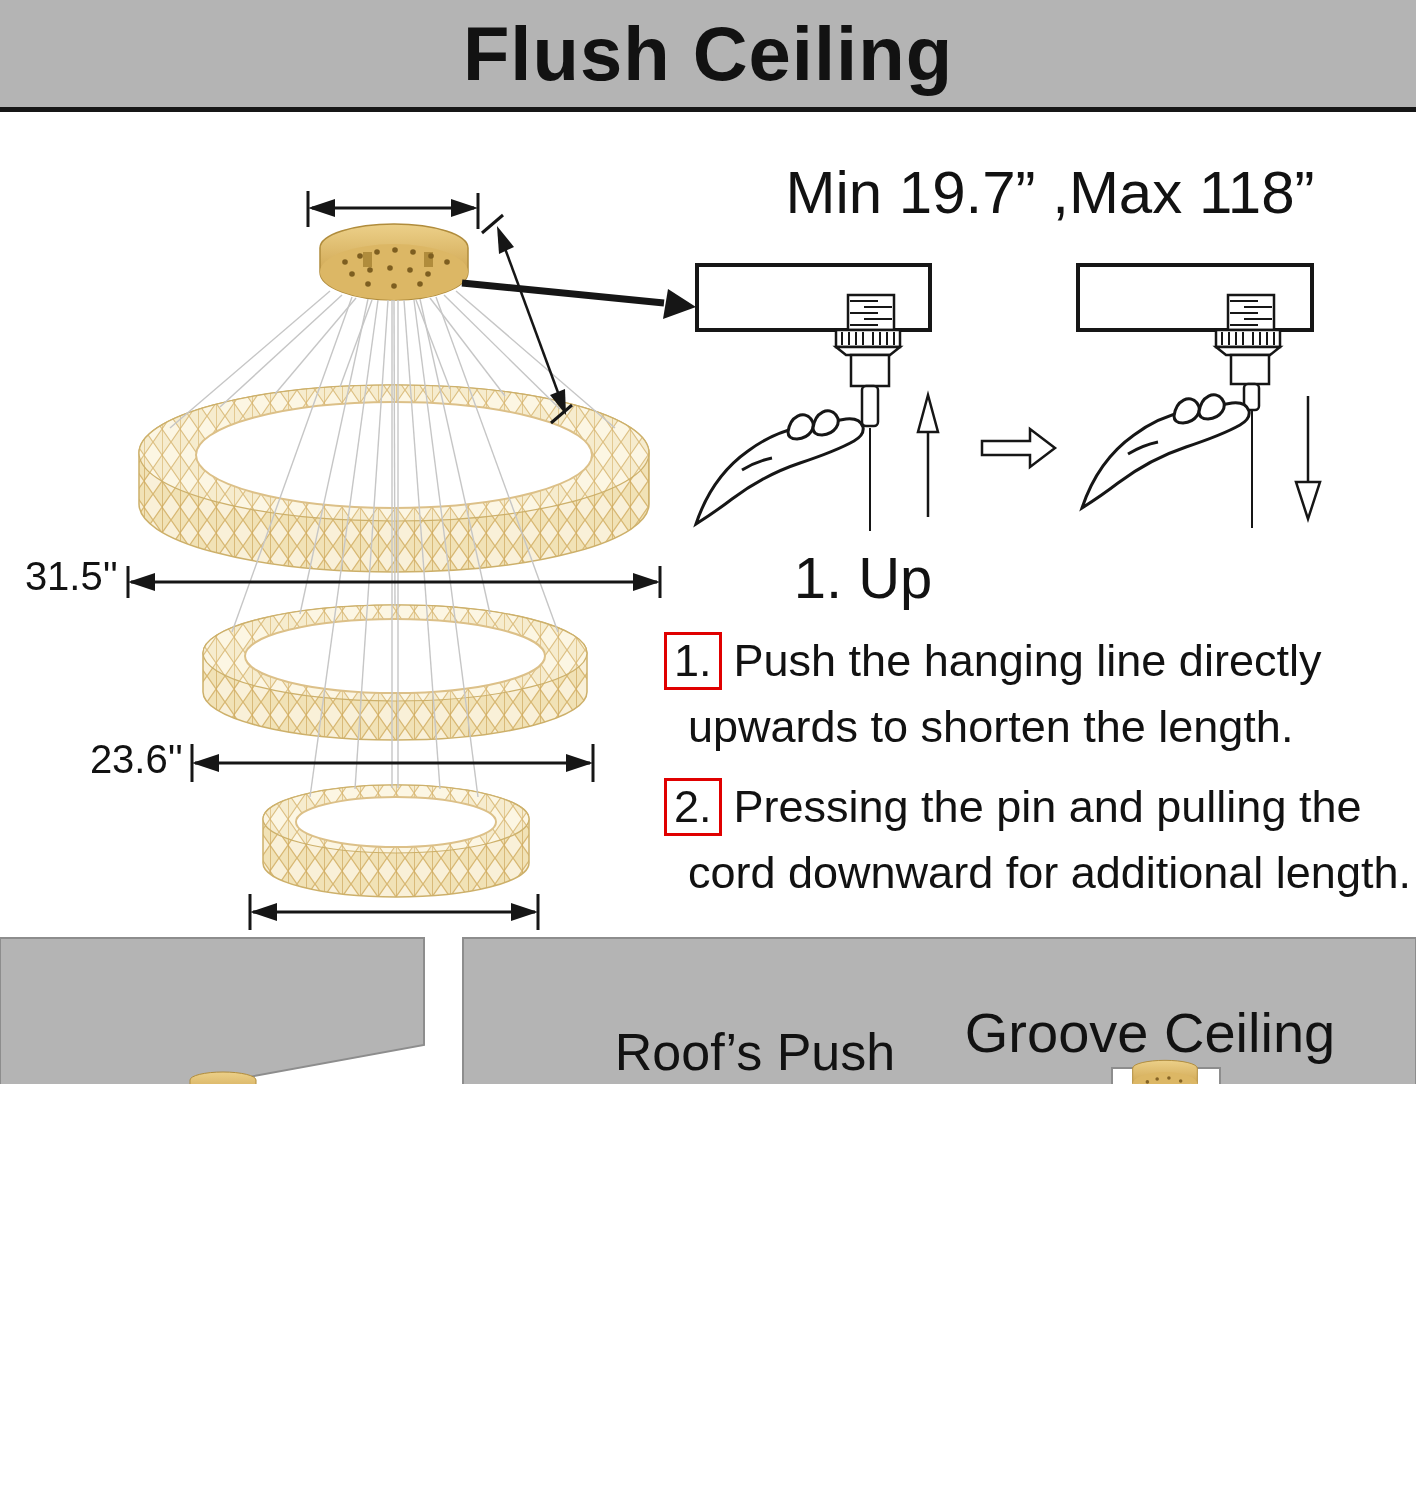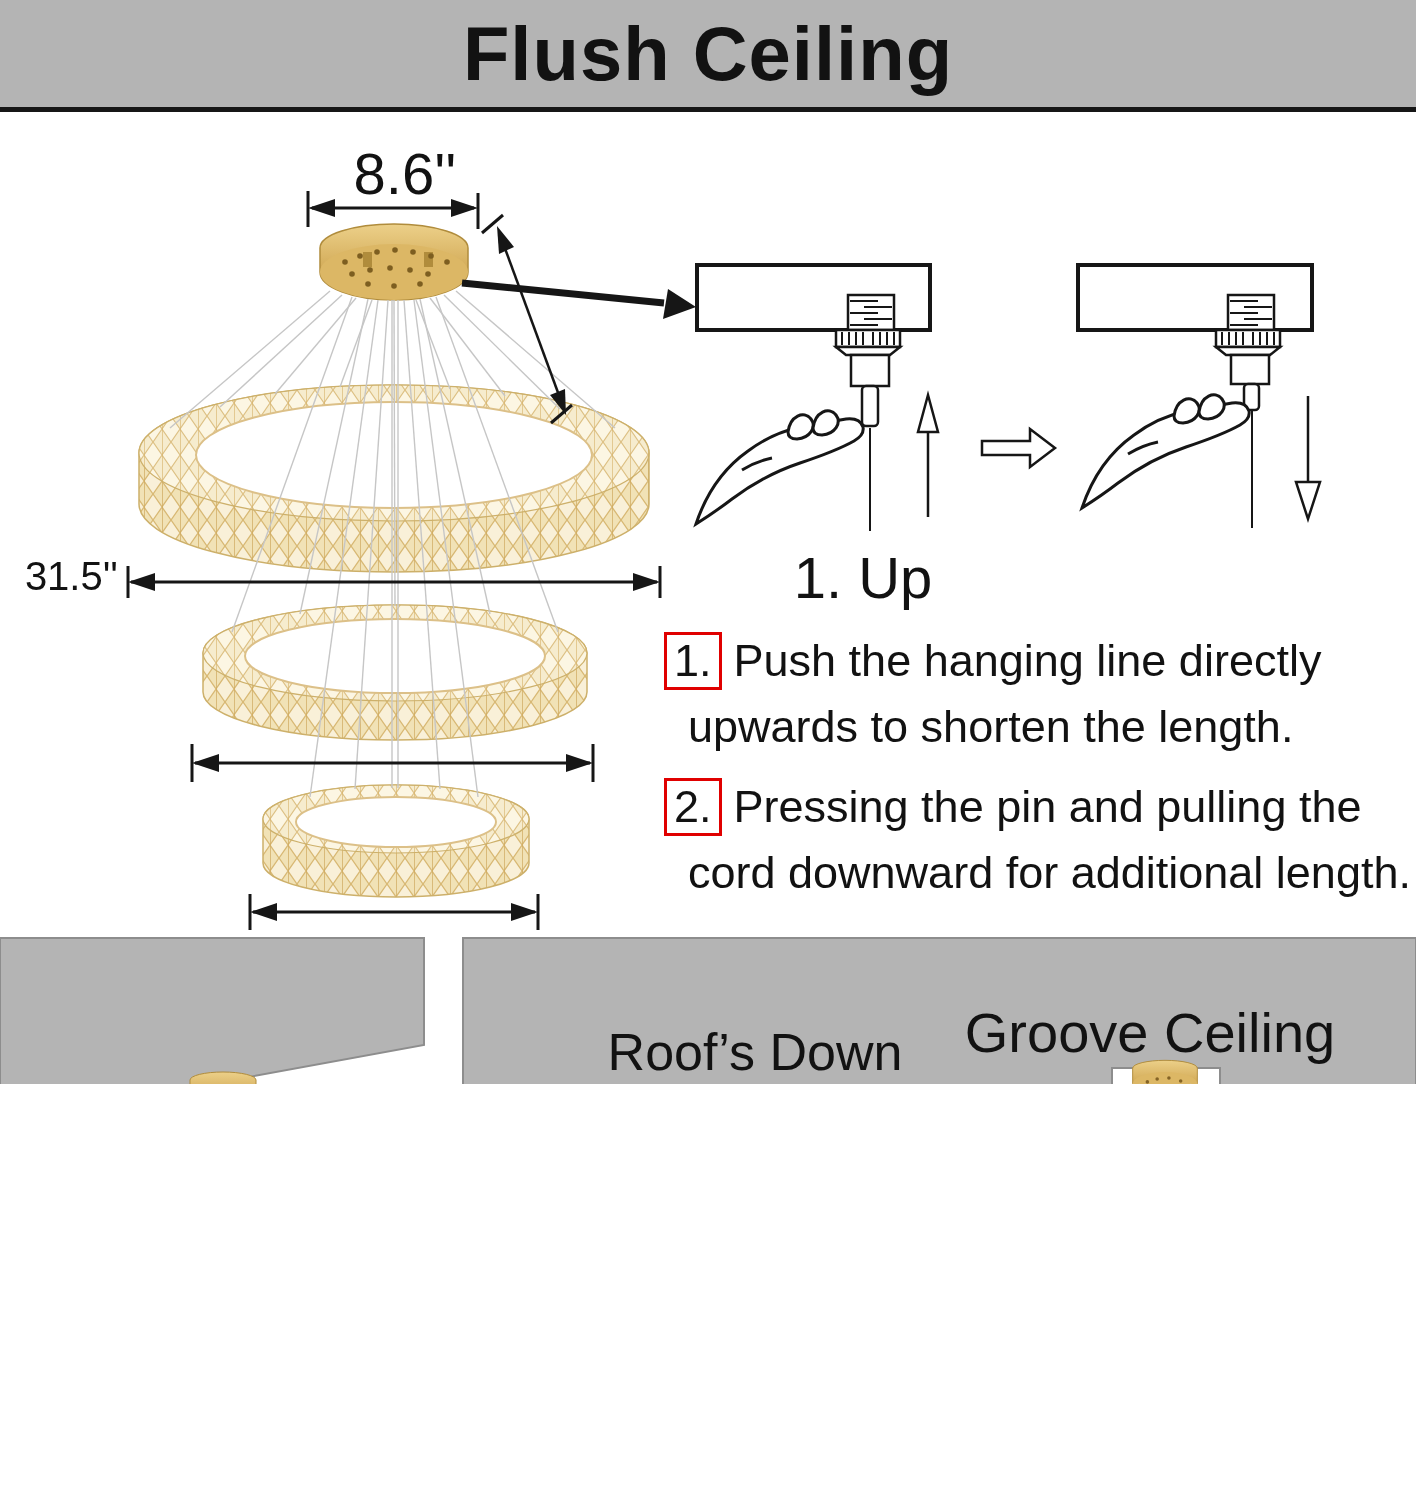--- a/index.html
+++ b/index.html
@@ -272,32 +272,33 @@
 
     <use href="#mini-chand" transform="translate(223,1088)"></use>
     <use href="#mini-chand" transform="translate(737,1152) scale(1.1)"></use>
     <use href="#mini-chand" transform="translate(1165,1076) scale(0.98)"></use>
   </svg>
 
   <div class="banner">
     <div class="banner-title">Flush Ceiling</div>
   </div>
 
-  <div class="t dim center" style="left:280px;top:140px;width:250px;font-size:58px;">8.6''</div>
   <div class="t dim right" style="left:0px;top:554px;width:118px;">31.5''</div>
-
+  <div class="t dim right" style="left:40px;top:737px;width:143px;">23.6''</div>
+
+  <div class="t minmax center" style="left:700px;top:158px;width:700px;">Min 19.7” ,Max 118”</div>
 
   <div class="t steplbl center" style="left:763px;top:544px;width:200px;">1. Up</div>
 
   <div class="instr">
     <div class="para">
       <div><span class="num">1.</span><span>Push the hanging line directly</span></div>
       <div class="line2">upwards to shorten the length.</div>
     </div>
     <div class="para">
       <div><span class="num">2.</span><span>Pressing the pin and pulling the</span></div>
       <div class="line2">cord downward for additional length.</div>
     </div>
   </div>
 
-  <div class="t opt center" style="left:600px;top:1022px;width:310px;font-size:52px;">Roof’s Down</div>
+  <div class="t opt center" style="left:600px;top:1022px;width:310px;font-size:52px;">Roof’s Push</div>
   <div class="t opt center" style="left:950px;top:1000px;width:400px;">Groove Ceiling</div>
 </div>
 
 </body></html>

